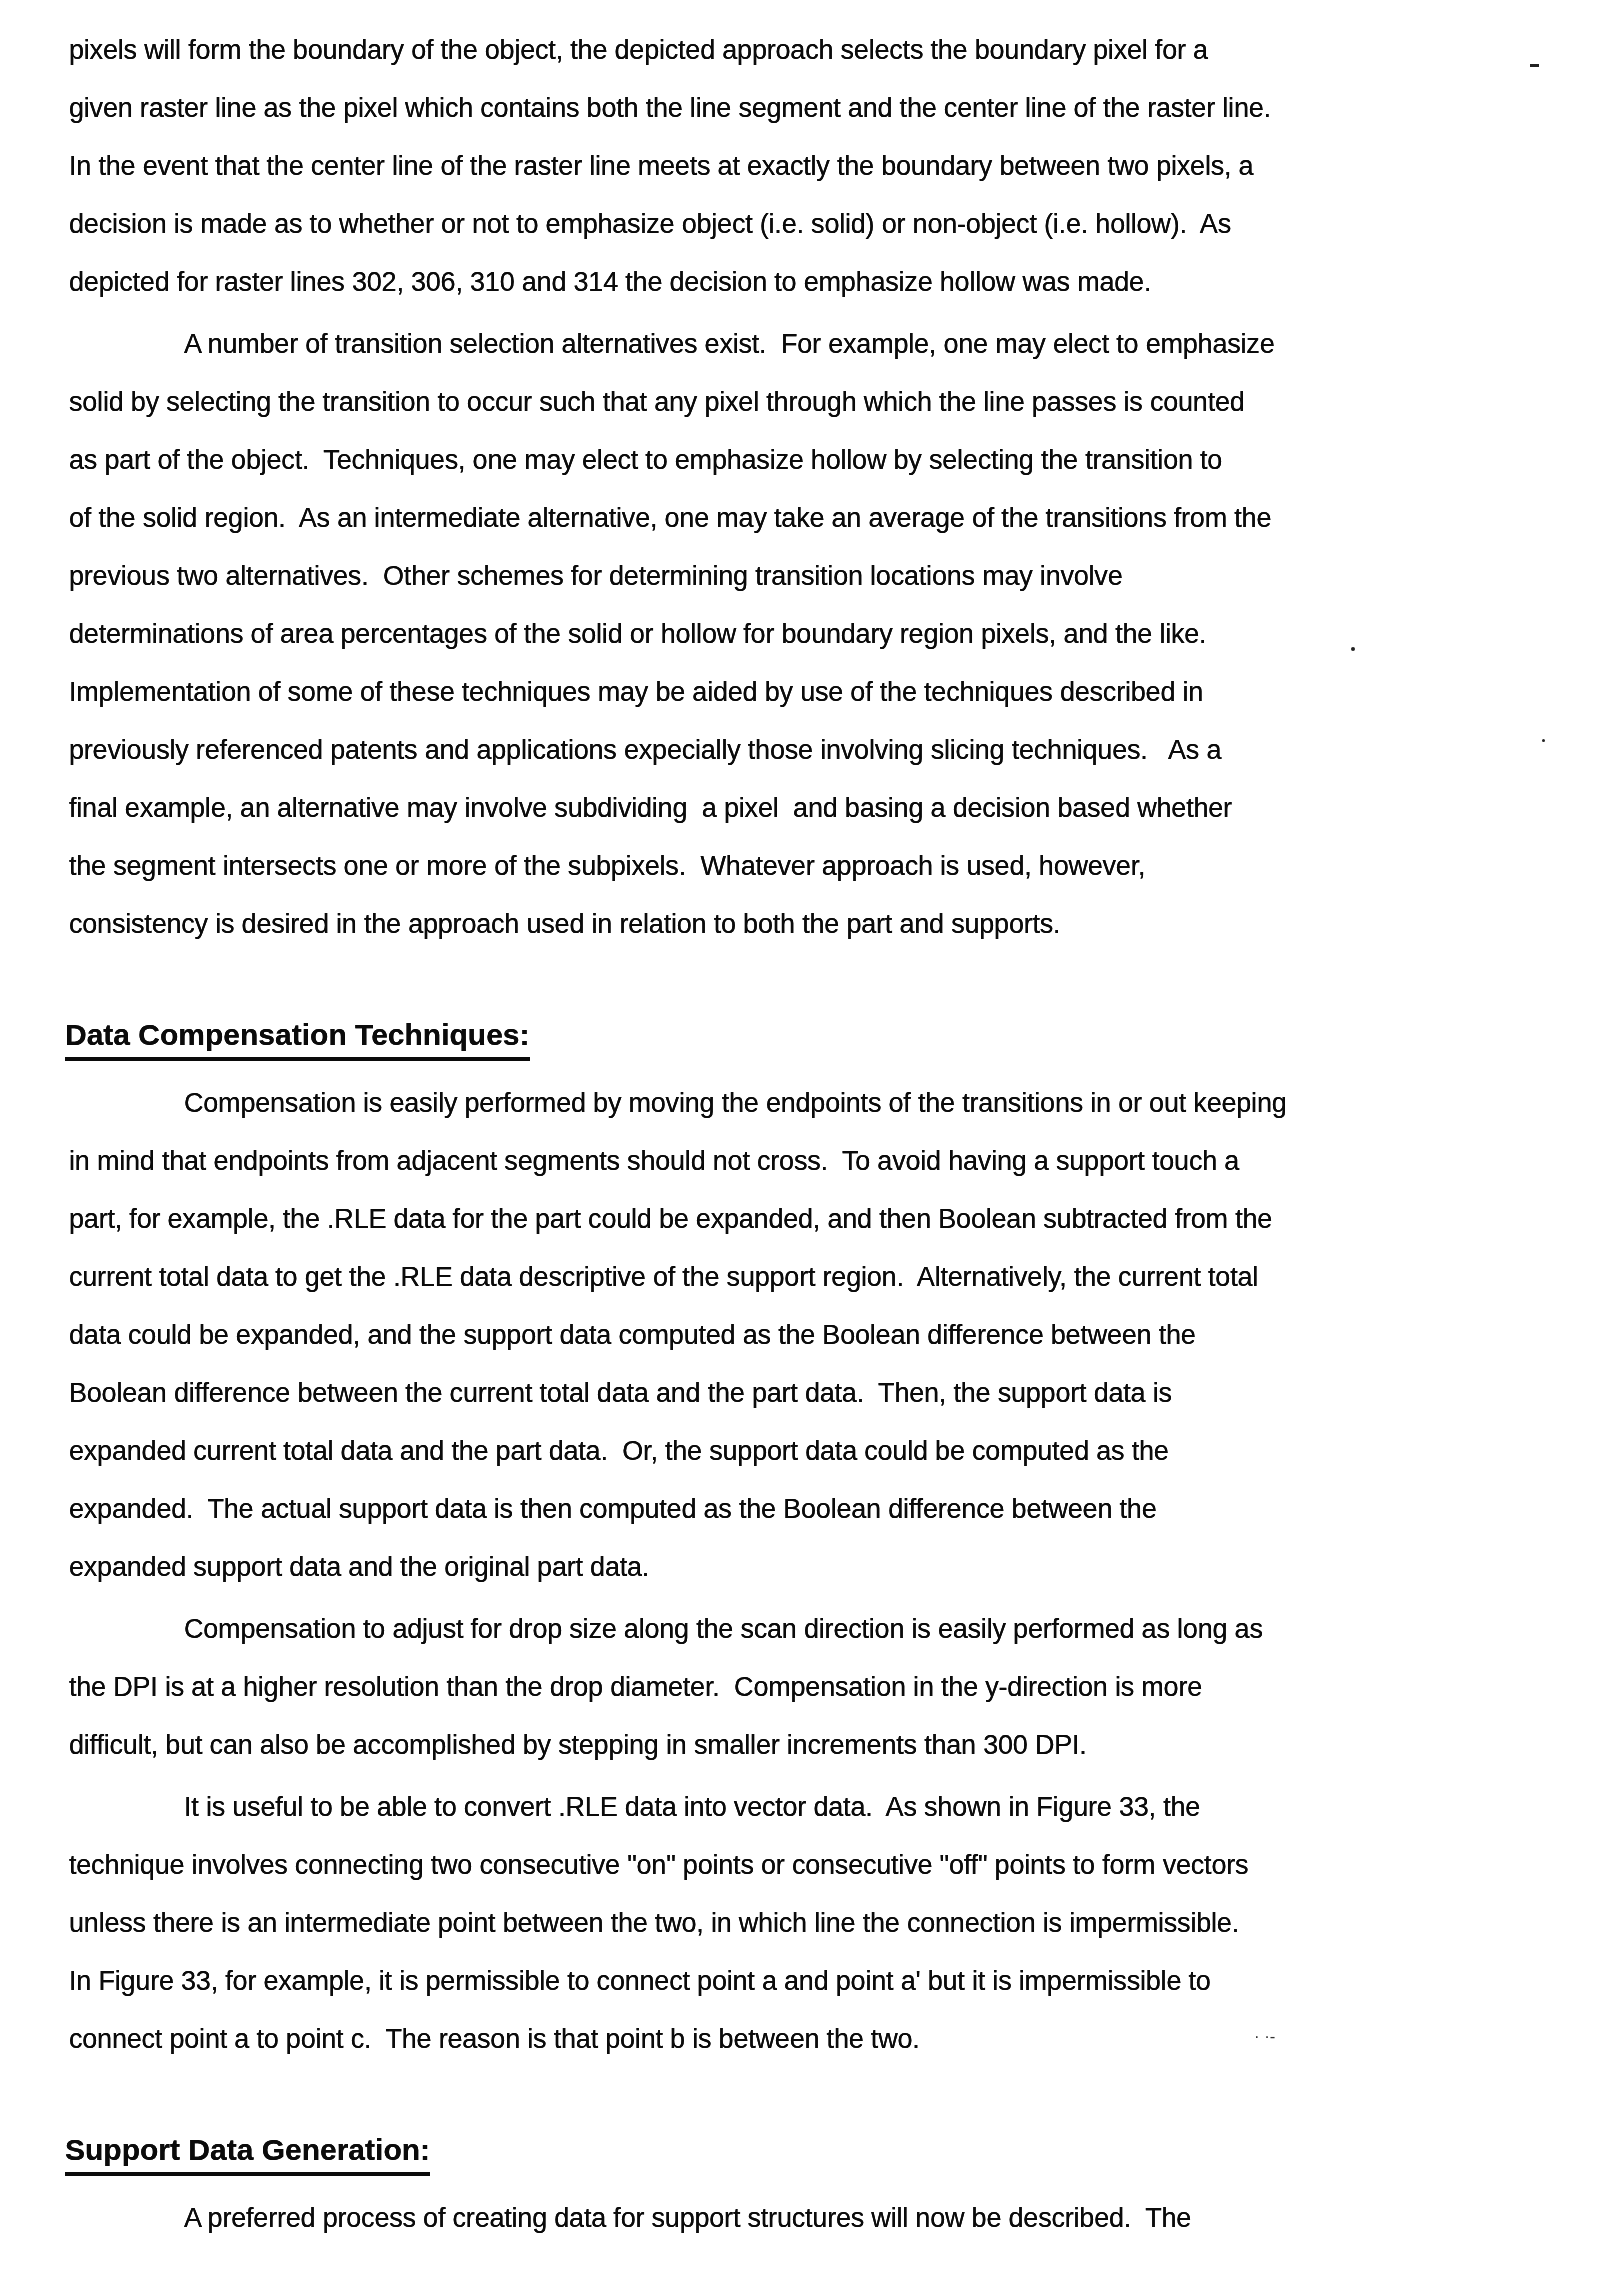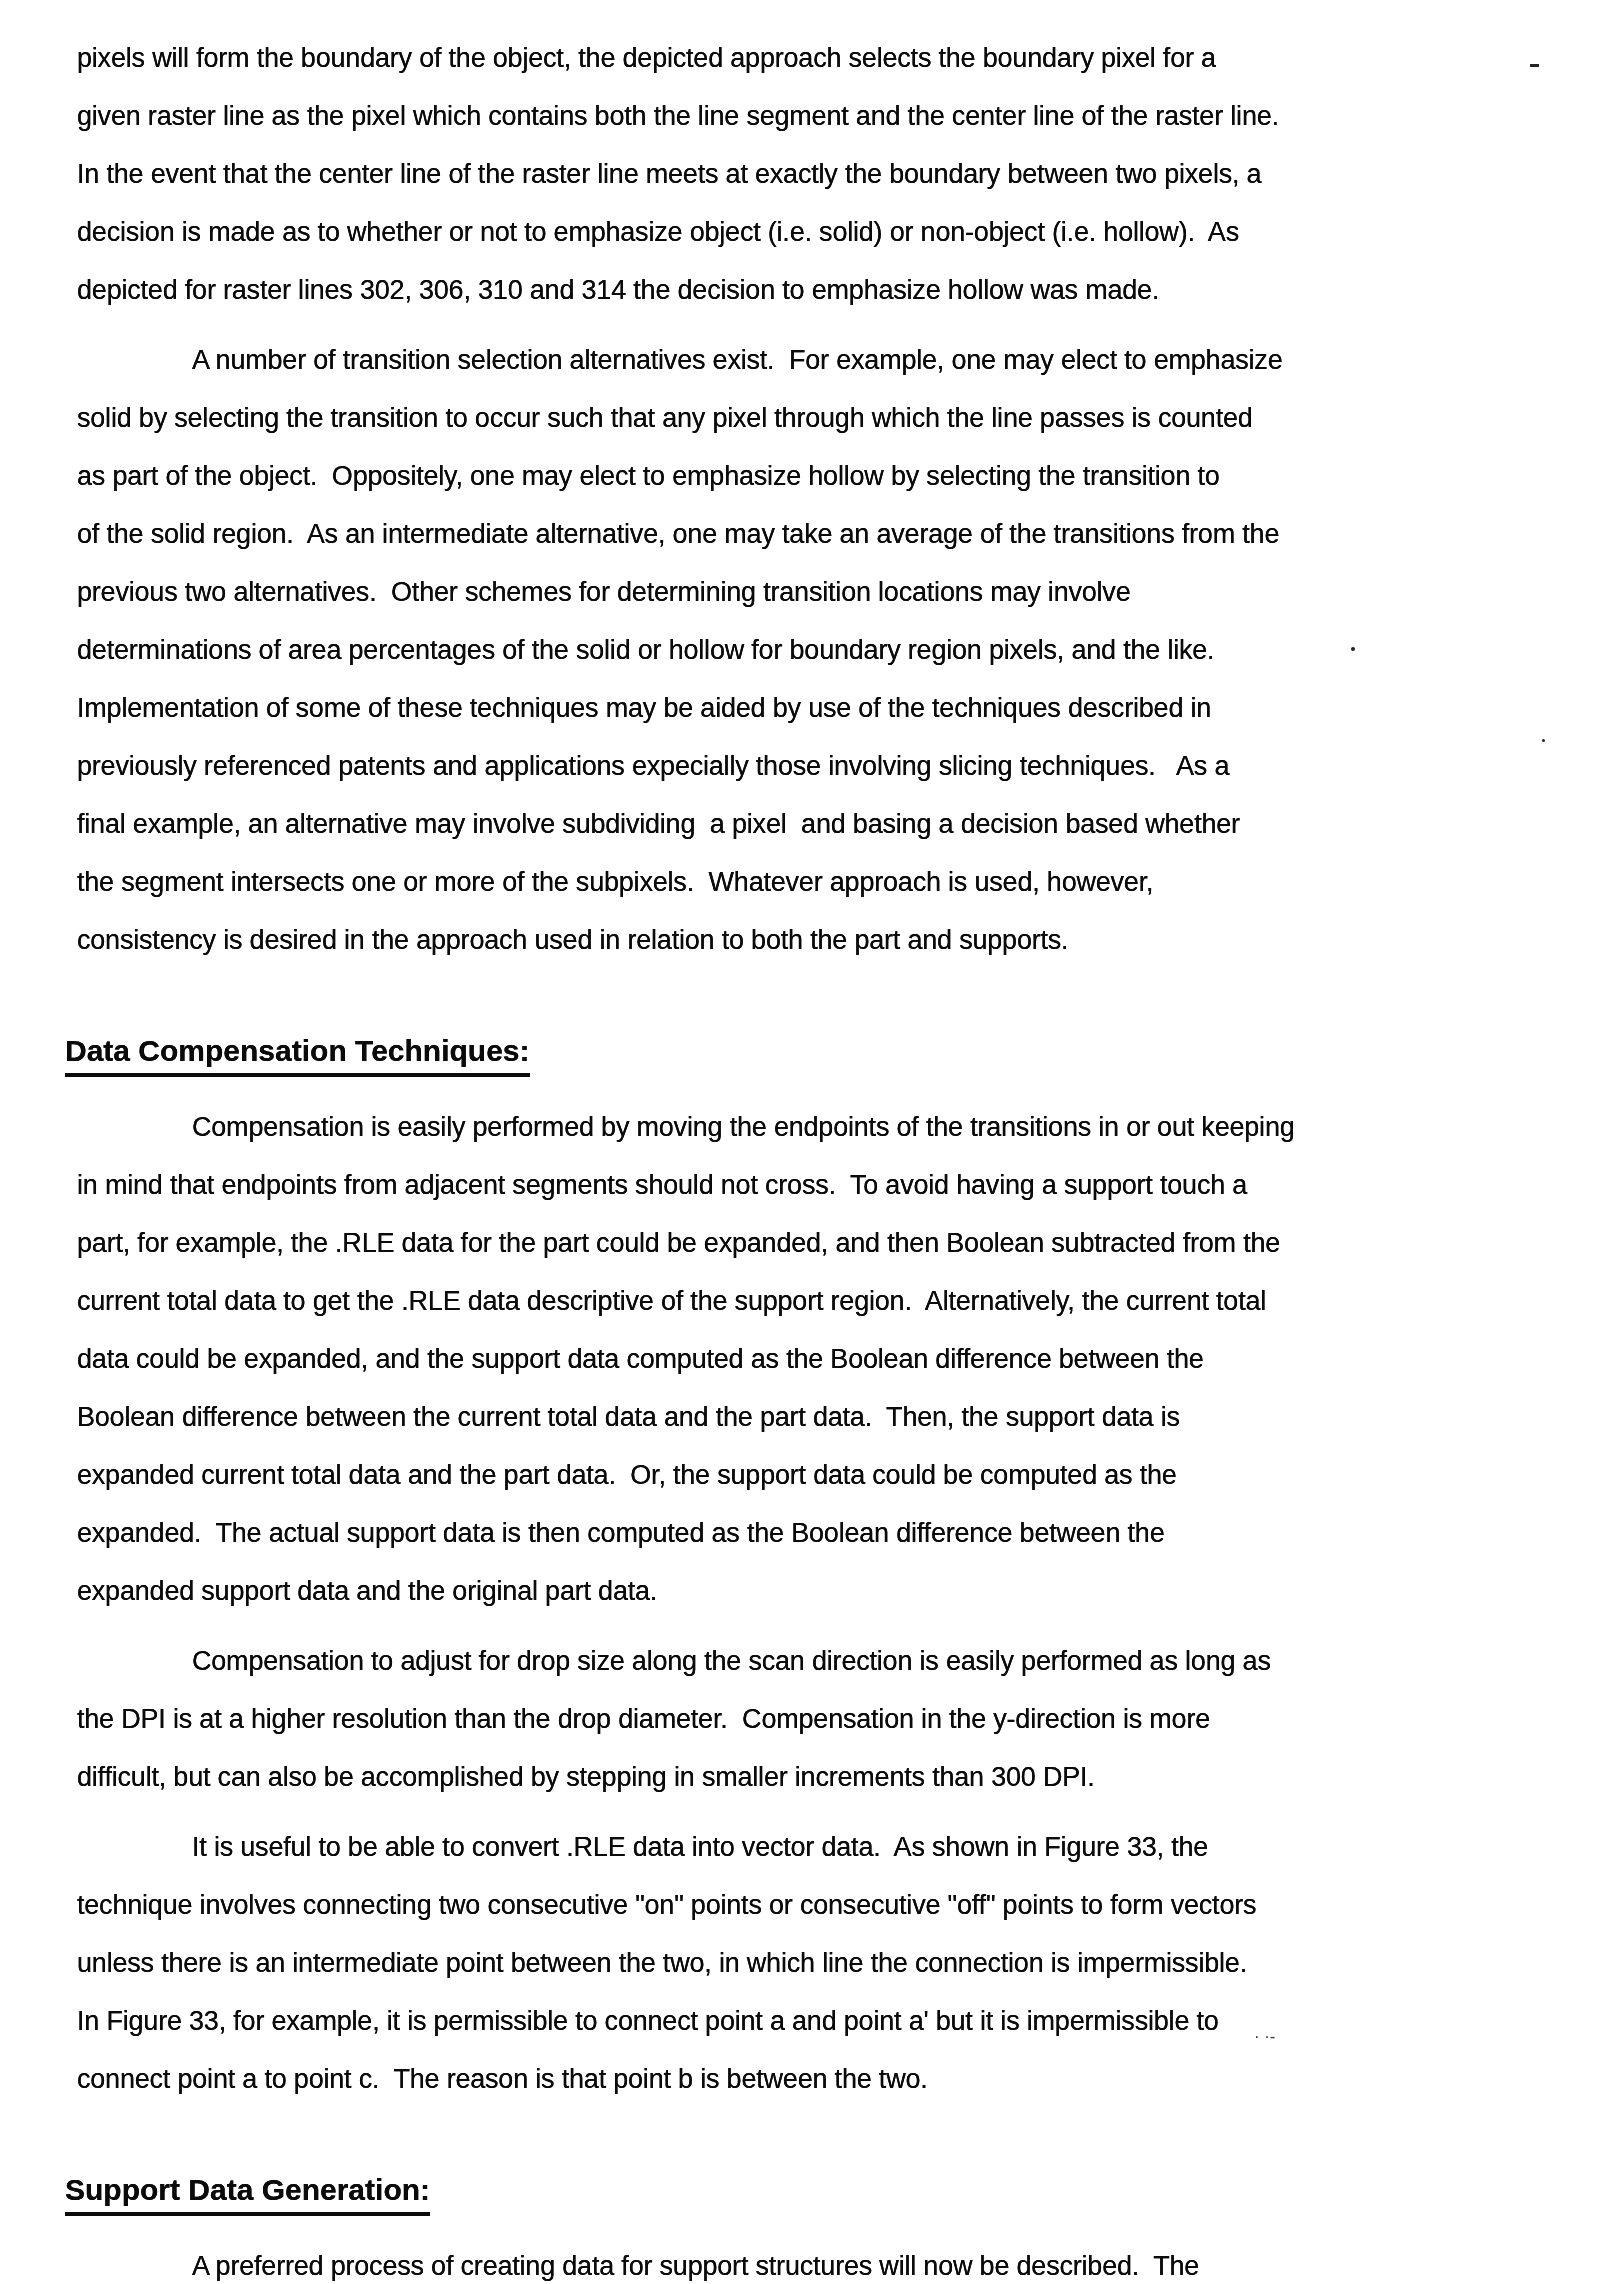--- a/index.html
+++ b/index.html
@@ -12,21 +12,21 @@
     width: 1619px;
     height: 2284px;
     background: #ffffff;
     overflow: hidden;
     font-family: "Liberation Sans", "DejaVu Sans", sans-serif;
     color: #0b0b0b;
     box-sizing: border-box;
     padding: 16.7px 33px 0 65px;
   }
   .paragraph {
-    margin: 12px;
+    margin: 4px;
   }
   .line {
     font-size: 27px;
     line-height: 58px;
     white-space: pre;
     letter-spacing: -0.2px;
     
     text-shadow: 0 0 0.5px #000;
   }
   .line.indent {
@@ -71,21 +71,21 @@
       <div class="paragraph">
         <div class="line">pixels will form the boundary of the object, the depicted approach selects the boundary pixel for a</div>
         <div class="line">given raster line as the pixel which contains both the line segment and the center line of the raster line.</div>
         <div class="line">In the event that the center line of the raster line meets at exactly the boundary between two pixels, a</div>
         <div class="line">decision is made as to whether or not to emphasize object (i.e. solid) or non-object (i.e. hollow).  As</div>
         <div class="line">depicted for raster lines 302, 306, 310 and 314 the decision to emphasize hollow was made.</div>
       </div>
       <div class="paragraph">
         <div class="line indent">A number of transition selection alternatives exist.  For example, one may elect to emphasize</div>
         <div class="line">solid by selecting the transition to occur such that any pixel through which the line passes is counted</div>
-        <div class="line">as part of the object.  Oppositely, one may elect to emphasize hollow by selecting the transition to</div>
+        <div class="line">as part of the object.  Techniques, one may elect to emphasize hollow by selecting the transition to</div>
         <div class="line">of the solid region.  As an intermediate alternative, one may take an average of the transitions from the</div>
         <div class="line">previous two alternatives.  Other schemes for determining transition locations may involve</div>
         <div class="line">determinations of area percentages of the solid or hollow for boundary region pixels, and the like.</div>
         <div class="line">Implementation of some of these techniques may be aided by use of the techniques described in</div>
         <div class="line">previously referenced patents and applications expecially those involving slicing techniques.   As a</div>
         <div class="line">final example, an alternative may involve subdividing  a pixel  and basing a decision based whether</div>
         <div class="line">the segment intersects one or more of the subpixels.  Whatever approach is used, however,</div>
         <div class="line">consistency is desired in the approach used in relation to both the part and supports.</div>
       </div>
       <div class="heading"><span class="heading-text">Data Compensation Techniques:</span></div>

